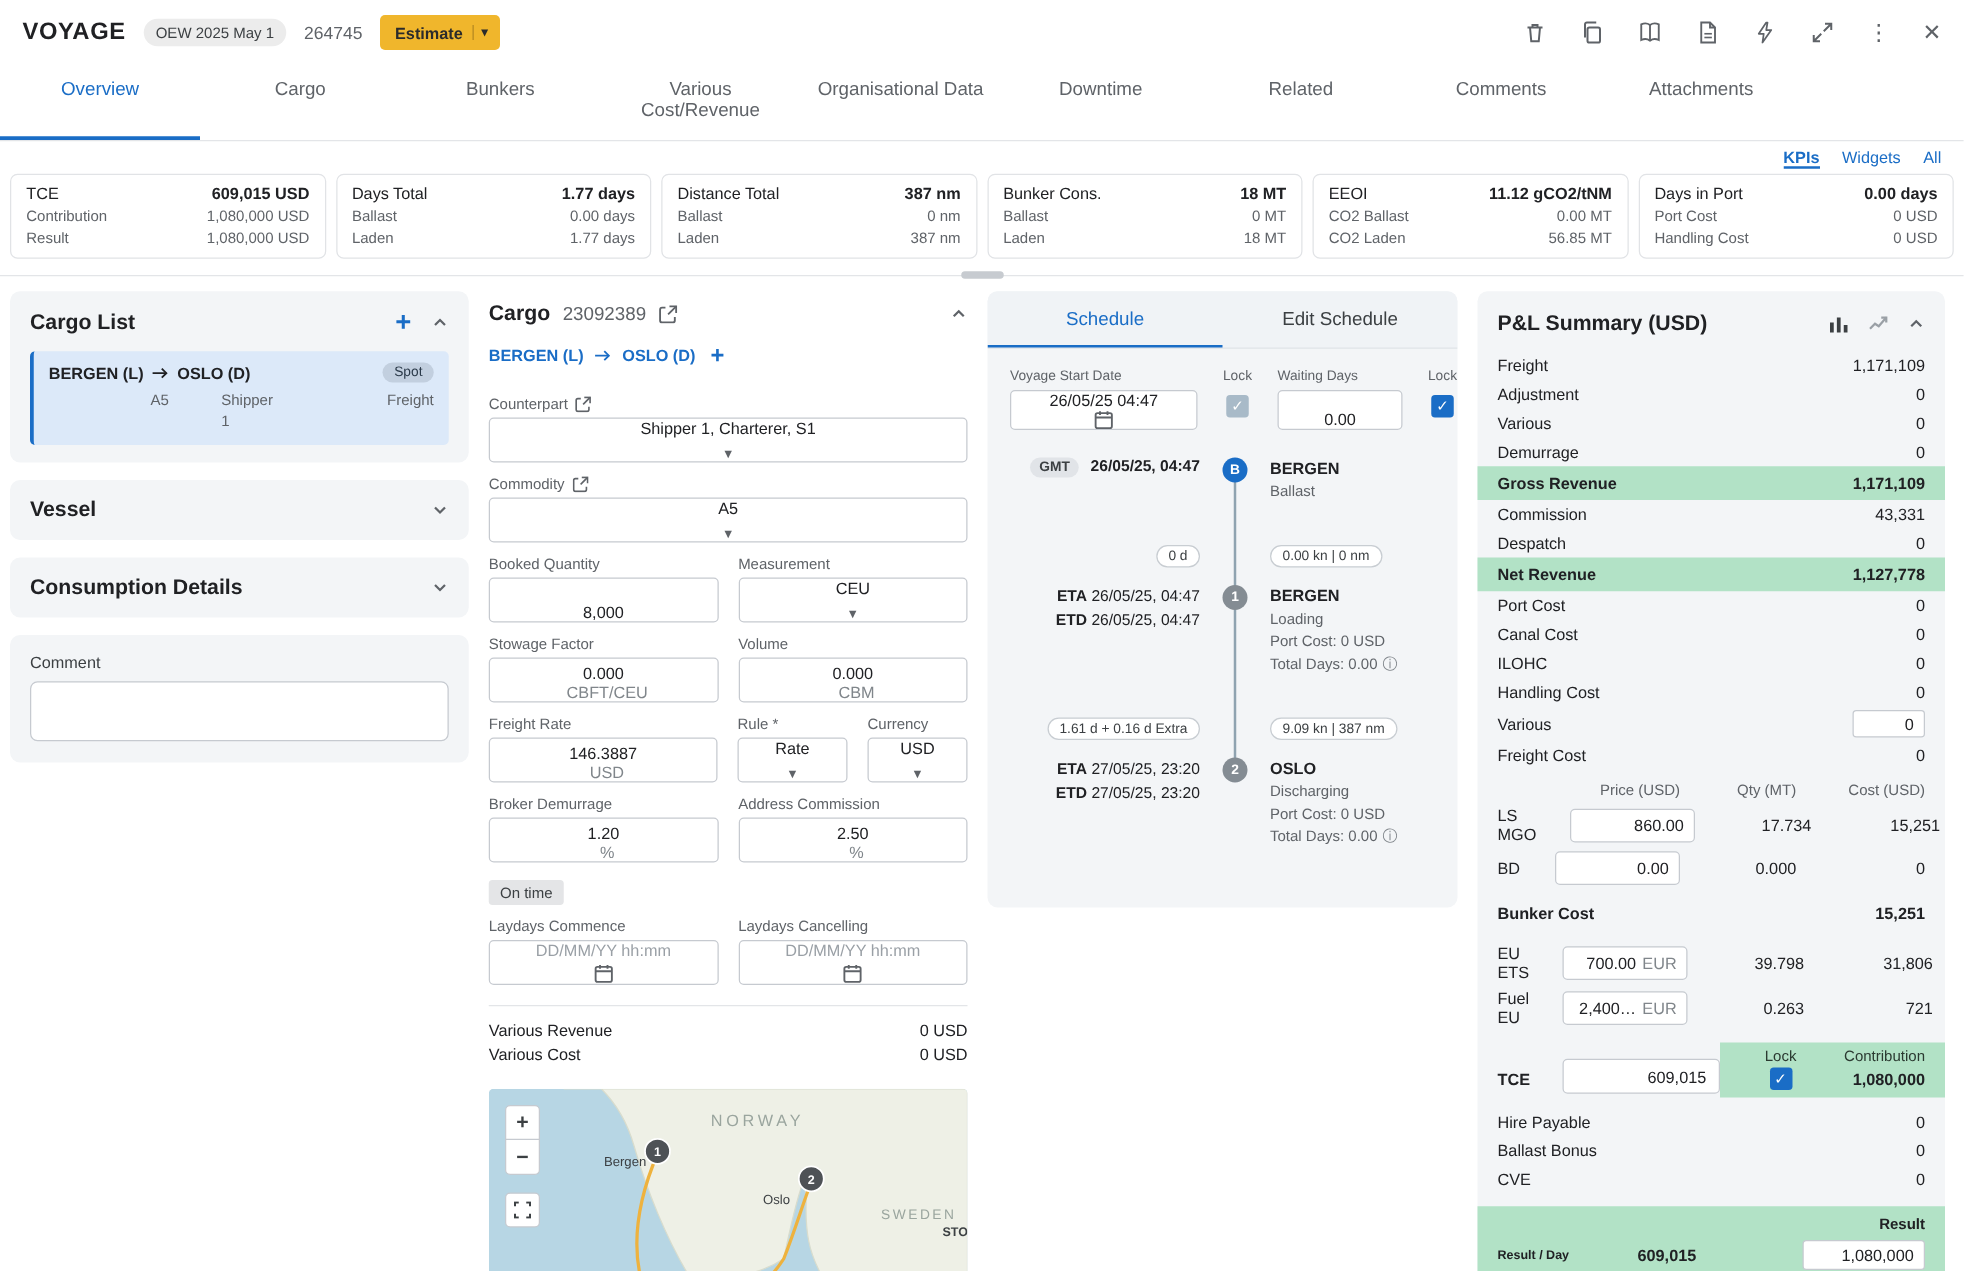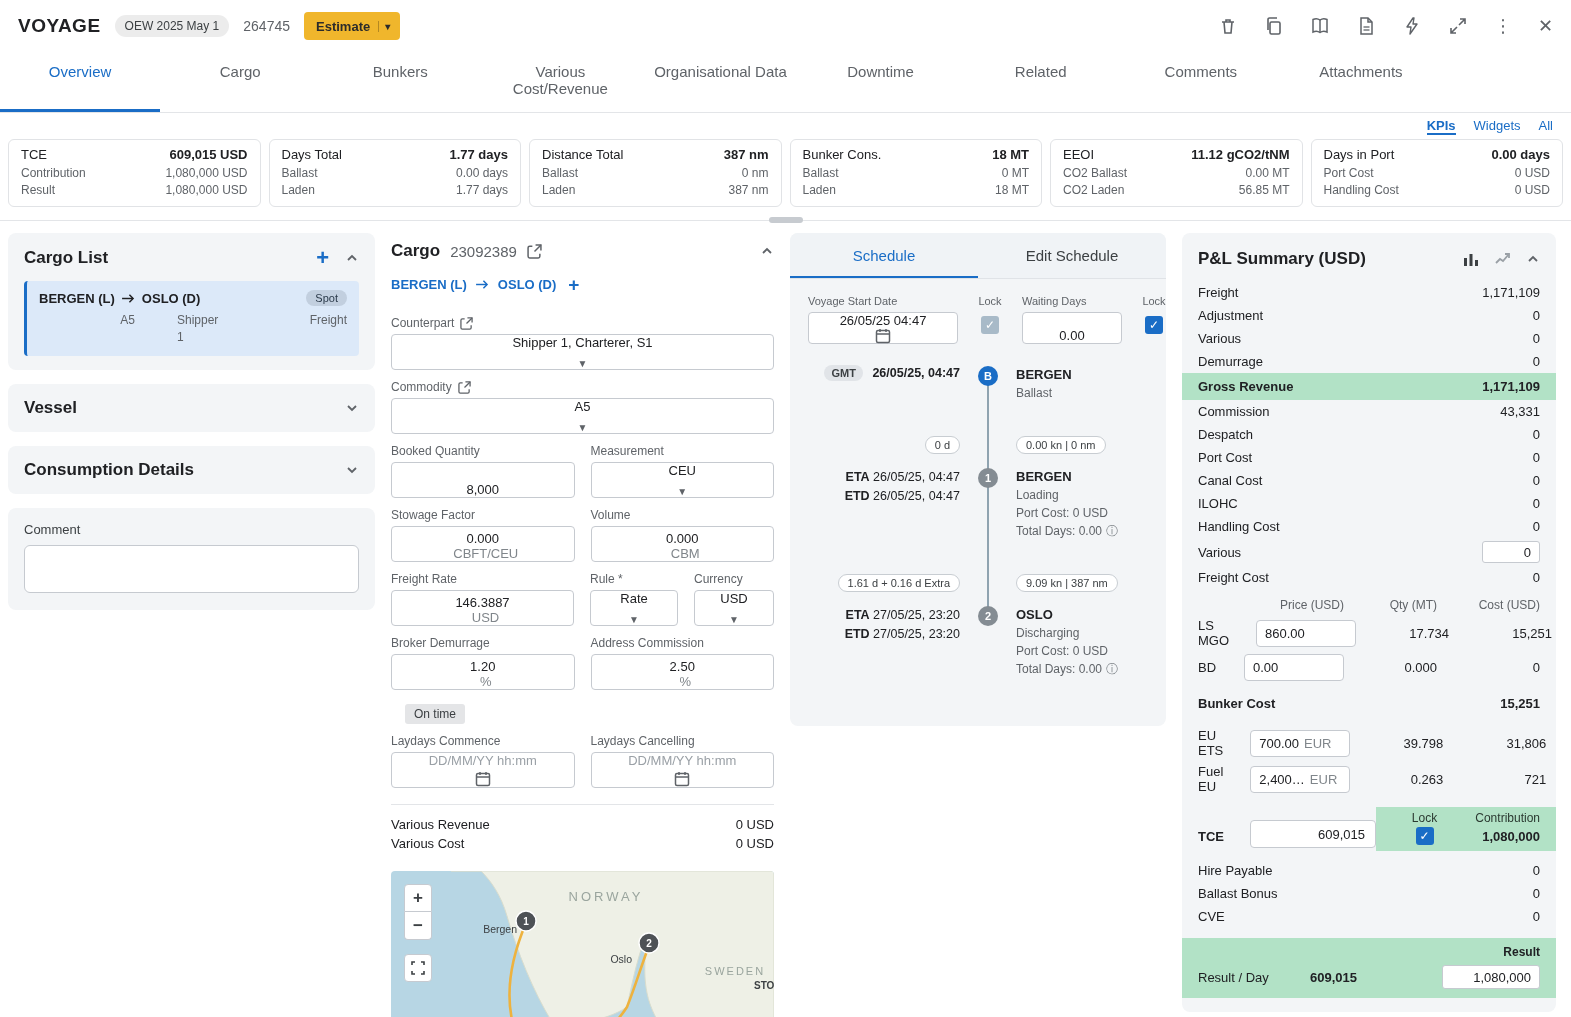--- a/index.html
+++ b/index.html
@@ -77,21 +77,21 @@
   .field-label { font-size:12px; color:#5f6368; margin:10px 0 4px; display:flex; align-items:center; gap:6px; }
   .input, .select { background:#fff; border:1px solid #c6cad0; border-radius:4px; height:36px; display:flex; align-items:center; padding:0 10px; font-size:13px; cursor:text;flex-direction:column; }
   .select { cursor:pointer; }
   .select .sel-val { flex:1; }
   .select .sel-caret { color:#5f6368; font-size:10px; }
   .input.num { justify-content:flex-end; }
   .input .unit { color:#80868b; margin-left:6px; }
   .input .ph { color:#9aa0a6; flex:1; }
   .two-col { display:grid; grid-template-columns:1fr 1fr; column-gap:16px; }
   .three-col { display:grid; grid-template-columns:1fr 88px 80px; column-gap:16px; }
-  .ontime-badge { display:inline-block; background:#e4e5e7; color:#3c4043; font-size:12px; padding:3px 9px; border-radius:3px; margin-top:14px;margin-left:14px; }
+  .ontime-badge { display:inline-block; background:#e4e5e7; color:#3c4043; font-size:12px; padding:3px 9px; border-radius:3px; margin-top:14px; }
   .cf-totals { border-top:1px solid #e3e5e8; margin-top:16px; padding-top:10px; }
   .cf-total-row { display:flex; justify-content:space-between; font-size:13px; line-height:19px; }
 
   
   .map-wrap { position:relative; margin-top:18px; border-radius:4px; overflow:hidden; height:218px; }
   .map-controls { position:absolute; left:13px; top:13px; display:flex; flex-direction:column; }
   .map-btn { width:28px; height:28px; background:#fff; border:1px solid #c6cad0; display:flex; align-items:center; justify-content:center;
     font-size:17px; font-weight:bold; color:#3c4043; cursor:pointer; }
   .map-btn.zin { border-radius:4px 4px 0 0; }
   .map-btn.zout { border-radius:0 0 4px 4px; border-top:none; }
@@ -134,36 +134,36 @@
   .pnl-panel { background:#f3f5f7; border-radius:8px; padding:12px 0 14px; }
   .pnl-head { display:flex; align-items:center; gap:14px; padding:4px 16px 12px; }
   .pnl-title { font-size:17px; font-weight:bold; flex:1; }
   .pnl-row { display:flex; justify-content:space-between; padding:3px 16px; font-size:13px; line-height:17px; }
   .pnl-row.hl { background:#b2e2c6; font-weight:bold; padding-top:5px; padding-bottom:5px; }
   .pnl-row.bold { font-weight:bold; }
   .mini-input { background:#fff; border:1px solid #c6cad0; border-radius:3px; min-width:58px; height:22px; display:flex; align-items:center; justify-content:flex-end; padding:0 8px; font-size:13px; }
   .bunker-grid { display:grid; grid-template-columns:1fr 100px 66px 76px; column-gap:27px; align-items:center; padding:3px 16px; font-size:13px; }
   .bunker-grid .r { text-align:right; }
   .bunker-grid .hdr { font-size:12px; color:#5f6368; }
-  .price-input { background:#fff; border:1px solid #c6cad0; border-radius:4px; height:27px; display:flex; align-items:center; padding:0 8px; font-size:13px; }
+  .price-input { background:#fff; border:1px solid #c6cad0; border-radius:4px; height:27px; display:flex; align-items:center; justify-content:flex-end; padding:0 8px; font-size:13px; }
   .price-input .cur { color:#80868b; margin-left:5px; }
 
   .tce-block { display:grid; grid-template-columns:52px 126px 1fr; align-items:end; margin-top:10px; padding-left:16px; }
   .tce-label { font-size:13px; font-weight:bold; padding-bottom:7px; }
   .tce-input { background:#fff; border:1px solid #c6cad0; border-radius:4px; height:28px; display:flex; align-items:center; justify-content:flex-end; padding:0 10px; margin-bottom:3px; font-size:13px; }
   .tce-green { background:#b2e2c6; display:grid; grid-template-columns:1fr 1fr; row-gap:2px; padding:4px 16px 6px 10px; align-self:stretch; align-items:center; }
   .tce-green .lbl { font-size:12px; color:#2b3a31; text-align:center; }
   .tce-green .lbl.r { text-align:right; font-size:12px; }
   .tce-green .val { font-weight:bold; text-align:right; font-size:13px; }
   .tce-green .checkbox { margin:0 auto; }
 
   .result-block { background:#b2e2c6; margin-top:10px; padding:5px 0 7px; }
   .result-header { text-align:right; font-size:12px; font-weight:bold; padding:2px 16px 4px; }
   .result-row { display:flex; align-items:center; padding:2px 16px; }
-  .result-row .lbl { font-weight:normal; font-size:13px; width:112px; }
+  .result-row .lbl { font-weight:bold; font-size:10px; width:112px; }
   .result-row .perday { font-size:13px; font-weight:bold; }
   .result-row .spacer { flex:1; }
   .result-row .mini-input { min-width:98px; height:24px; }
 
   .ext-link { cursor:pointer; }
 </style>
 </head>
 <body>
 
 <header class="topbar">
@@ -770,20 +770,24 @@
           <span>1,171,109</span>
         </div>
       <div class="pnl-row">
           <span>Commission</span>
           <span>43,331</span>
         </div>
       <div class="pnl-row">
           <span>Despatch</span>
           <span>0</span>
         </div>
+      <div class="pnl-row hl">
+          <span>Net Revenue</span>
+          <span>1,127,778</span>
+        </div>
       <div class="pnl-row">
           <span>Port Cost</span>
           <span>0</span>
         </div>
       <div class="pnl-row">
           <span>Canal Cost</span>
           <span>0</span>
         </div>
       <div class="pnl-row">
           <span>ILOHC</span>

